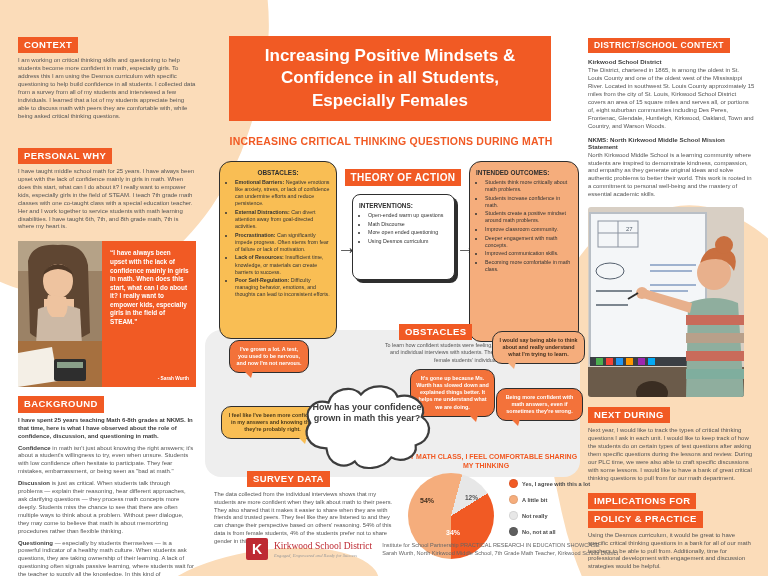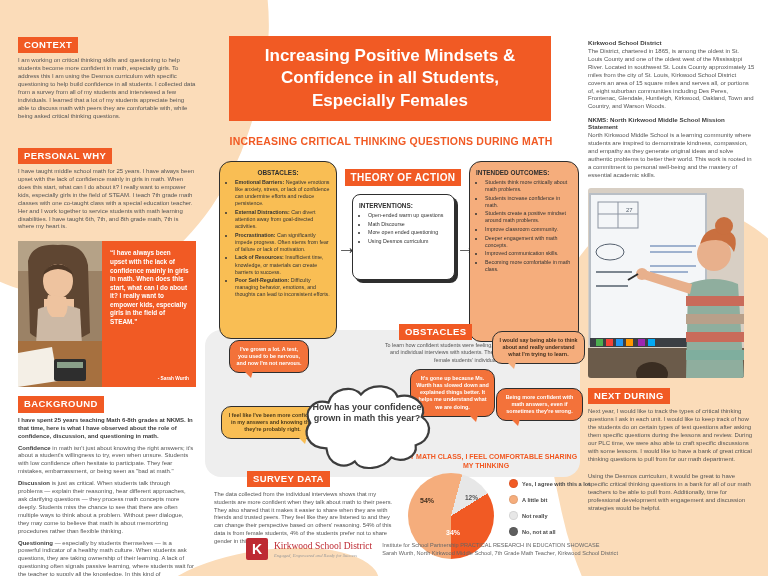--- a/index.html
+++ b/index.html
@@ -252,20 +252,21 @@
       <div class="district-name">Kirkwood School District</div>
       <div class="district-tagline">Engaged, Empowered and Ready for Success</div>
     </div>
     <div class="footer-right">
       <div>Institute for School Partnership PRACTICAL RESEARCH IN EDUCATION SHOWCASE</div>
       <div>Sarah Wurth, North Kirkwood Middle School, 7th Grade Math Teacher, Kirkwood School District</div>
     </div>
   </div>
 
   <div class="col right-col">
+    <span class="sec-h" style="font-size:8.5px;">DISTRICT/SCHOOL CONTEXT</span>
     <div class="ctx-h">Kirkwood School District</div>
     <p class="small-p" style="margin-top:2px;">The District, chartered in 1865, is among the oldest in St. Louis County and one of the oldest west of the Mississippi River. Located in southwest St. Louis County approximately 15 miles from the city of St. Louis, Kirkwood School District covers an area of 15 square miles and serves all, or portions of, eight suburban communities including Des Peres, Frontenac, Glendale, Huntleigh, Kirkwood, Oakland, Town and Country, and Warson Woods.</p>
     <div class="ctx-h">NKMS: North Kirkwood Middle School Mission Statement</div>
     <p class="small-p" style="margin-top:2px;">North Kirkwood Middle School is a learning community where students are inspired to demonstrate kindness, compassion, and empathy as they generate original ideas and solve authentic problems to better their world. This work is rooted in a commitment to personal well-being and the mastery of essential academic skills.</p>
 
     <div class="photo-teacher">
       <svg viewBox="0 0 156 190" width="156" height="190">
         <rect x="0" y="0" width="156" height="190" fill="#d8cfc4"></rect>
         <rect x="2" y="6" width="116" height="150" fill="#f4f6f8" stroke="#b9bfc6" stroke-width="2"></rect>
         <rect x="10" y="14" width="40" height="26" fill="none" stroke="#8b93a0" stroke-width="1"></rect>
@@ -301,17 +302,19 @@
           <circle cx="54" cy="86" r="6" fill="#e8b08c"></circle>
           <line x1="50" y1="86" x2="40" y2="92" stroke="#2e2e2e" stroke-width="2"></line>
         </g>
       </svg>
     </div>
 
     <span class="sec-h" style="margin-top:10px;">NEXT DURING</span>
     <p class="small-p">Next year, I would like to track the types of critical thinking questions I ask in each unit. I would like to keep track of how the students do on certain types of test questions after asking them specific questions during the lessons and review. During our PLC time, we were also able to craft specific discussions with some lessons. I would like to have a bank of great critical thinking questions to pull from for our math department.</p>
 
     <div style="margin-top:10px;">
+      <span class="sec-h two-line">IMPLICATIONS FOR</span>
+      <span class="sec-h two-line">POLICY &amp; PRACTICE</span>
     </div>
     <p class="small-p">Using the Desmos curriculum, it would be great to have specific critical thinking questions in a bank for all of our math teachers to be able to pull from. Additionally, time for professional development with engagement and discussion strategies would be helpful.</p>
   </div>
 
 </div>
 
 </body></html>

